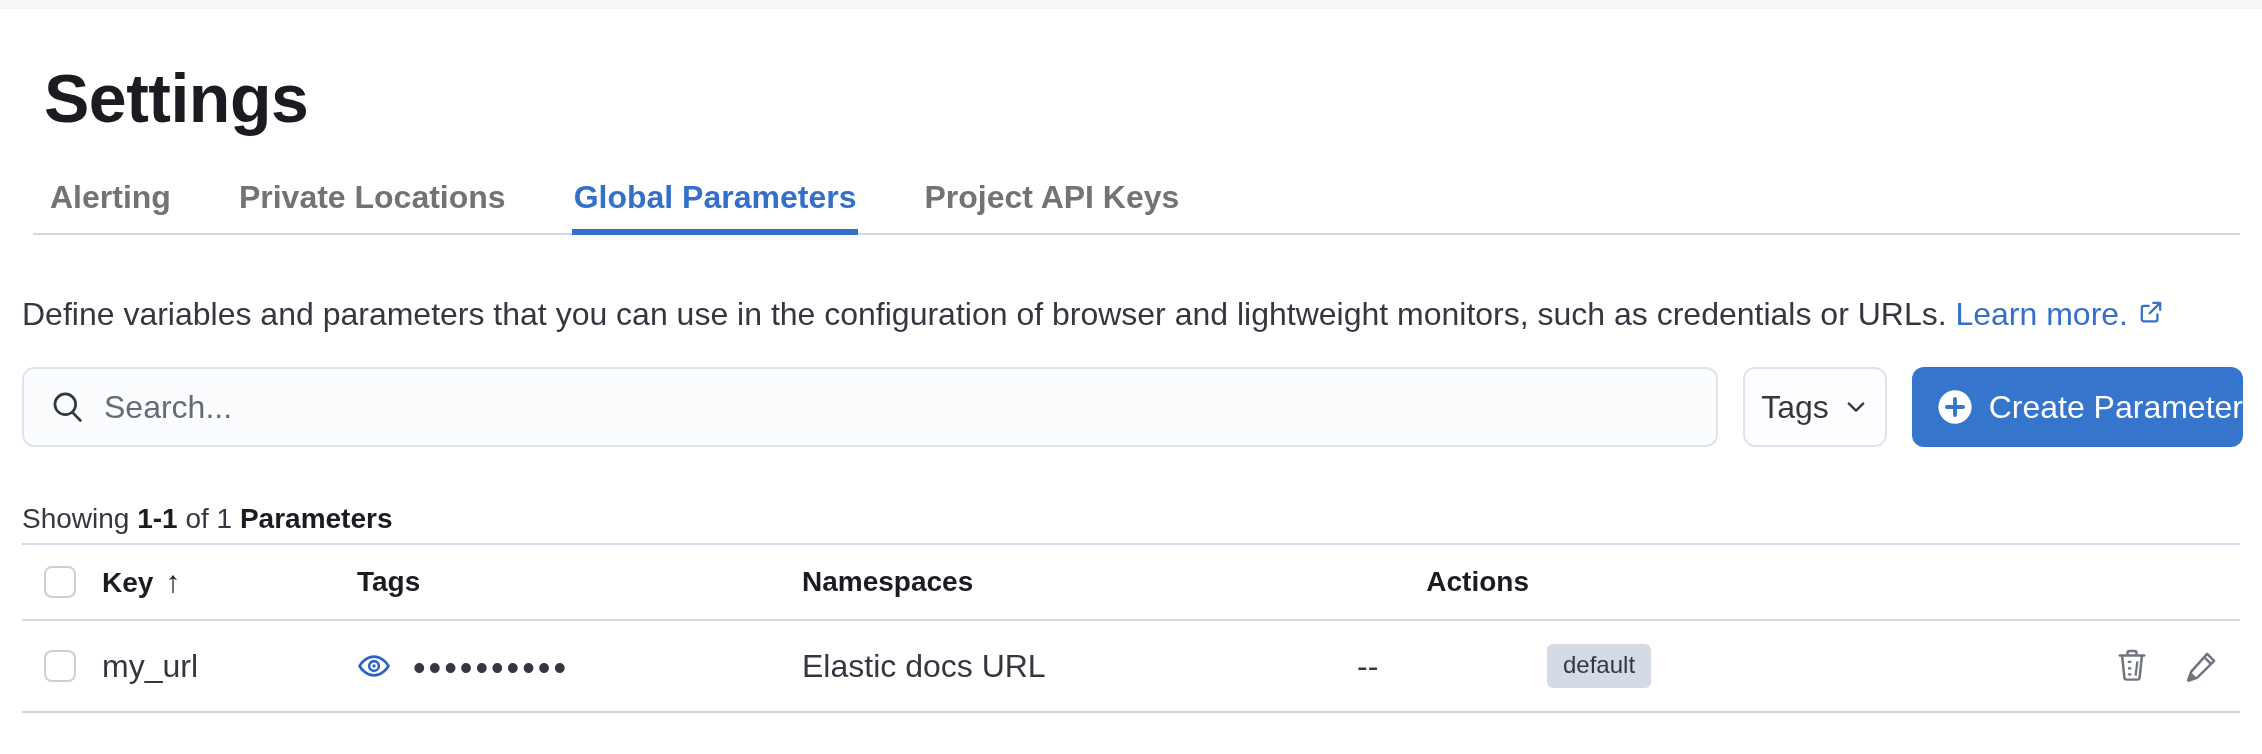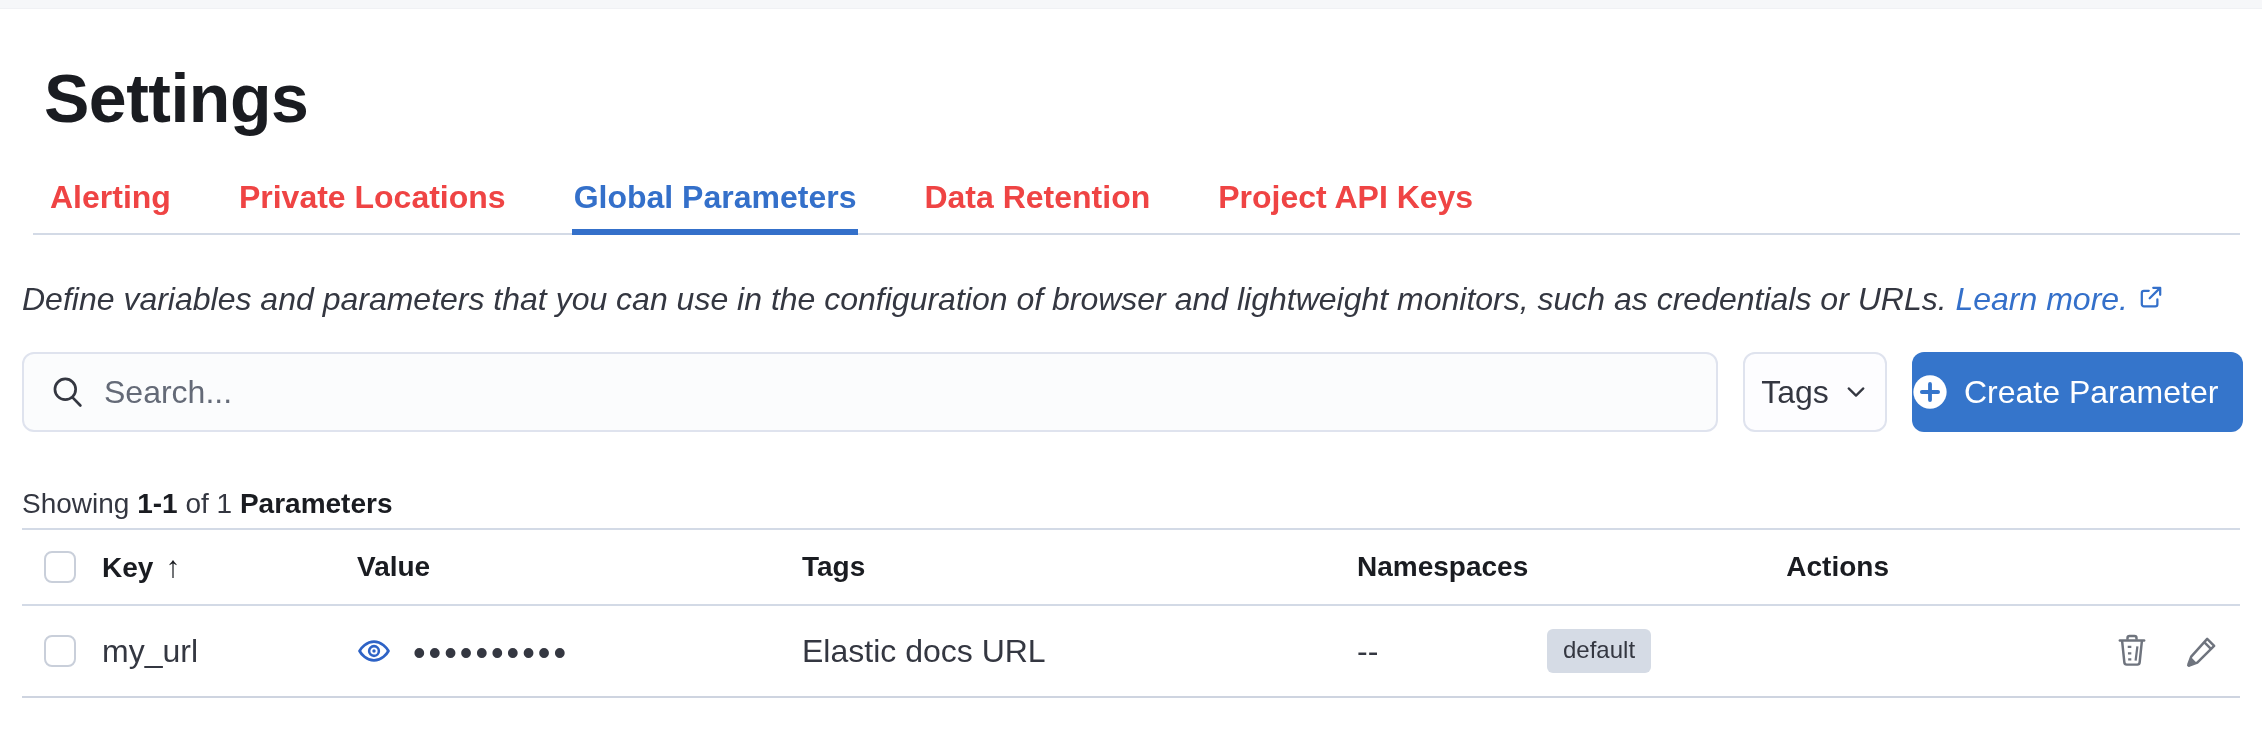--- a/index.html
+++ b/index.html
@@ -24,37 +24,36 @@
   .tabs-wrap {
     margin: 40px 22px 0 33px;
     border-bottom: 2px solid #d3dae6;
     padding-left: 15px;
   }
   .tabs { display: flex; gap: 64px; }
   .tab {
     font-size: 32px;
     line-height: 36px;
     font-weight: 700;
-    color: #ef4444;
+    color: #737373;
     padding: 0 2px 14px 2px;
     margin-bottom: -2px;
     border-bottom: 6px solid transparent;
     cursor: pointer;
     white-space: nowrap;
   }
   .tab.active { color: #3470ca; border-bottom-color: #3470ca; }
 
   
   .description {
-    margin: 40px 22px 0 22px;
+    margin: 55px 22px 0 22px;
     width: 2214px;
     font-size: 32px;
     line-height: 48px;
     color: #343741;
-    font-style: italic;
   }
   .description a, .learn-link {
     color: #3470ca; text-decoration: none; cursor: pointer; white-space: normal;
   }
   .ext-icon { display: inline-block; vertical-align: -2px; margin-left: 8px; }
 
   
   .controls {
     margin: 27px 10px 0 22px;
     display: flex;
@@ -90,21 +89,21 @@
     gap: 14px;
     font-size: 32px; color: #343741;
     cursor: pointer;
   }
 
   .create-btn {
     width: 331px; height: 80px;
     background: #3575cb;
     border: none;
     border-radius: 12px;
-    display: flex; align-items: center; justify-content: flex-start;
+    display: flex; align-items: center; justify-content: flex-end;
     gap: 16px;
     font-size: 32px; font-weight: 500; color: #ffffff;
     font-family: "Liberation Sans", "DejaVu Sans", sans-serif;
     cursor: pointer;
     white-space: nowrap;
   }
 
   
   .summary {
     margin: 56px 22px 0 22px;
@@ -170,21 +169,20 @@
 
 <div class="top-strip"></div>
 
 <h1 class="page-title">Settings</h1>
 
 <div class="tabs-wrap">
   <div class="tabs">
     <div class="tab">Alerting</div>
     <div class="tab">Private Locations</div>
     <div class="tab active">Global Parameters</div>
-    <div class="tab">Data Retention</div>
     <div class="tab">Project API Keys</div>
   </div>
 </div>
 
 <p class="description"><span>Define variables and parameters that you can use in the configuration of browser and lightweight monitors, such as credentials or URLs.</span>
   <span class="learn-link"><span>Learn more.</span><span class="ext-icon"><svg width="30" height="30" viewBox="0 0 16 16" fill="none">
           <path d="M9.2 3.1h3.7v3.7" stroke="#3470CA" stroke-width="1.2" stroke-linecap="round" stroke-linejoin="round"></path>
           <path d="M12.6 3.4 7.3 8.7" stroke="#3470CA" stroke-width="1.2" stroke-linecap="round"></path>
           <path d="M11.4 9.3v2.6c0 .6-.5 1.1-1.1 1.1H4.2c-.6 0-1.1-.5-1.1-1.1V5.8c0-.6.5-1.1 1.1-1.1h2.6" stroke="#3470CA" stroke-width="1.2" stroke-linecap="round"></path>
         </svg></span></span>
@@ -228,21 +226,20 @@
   <b>Parameters</b>
 </div>
 
 <div class="table">
 
   <div class="t-row t-head">
     <div class="cell-check">
       <div class="checkbox"></div>
     </div>
     <div><span>Key</span><span class="sort-arrow">↑</span></div>
-    <div>Value</div>
     <div>Tags</div>
     <div>Namespaces</div>
     <div class="actions-head">Actions</div>
   </div>
 
   <div class="t-row t-body">
     <div class="cell-check">
       <div class="checkbox"></div>
     </div>
     <div>my_url</div>

